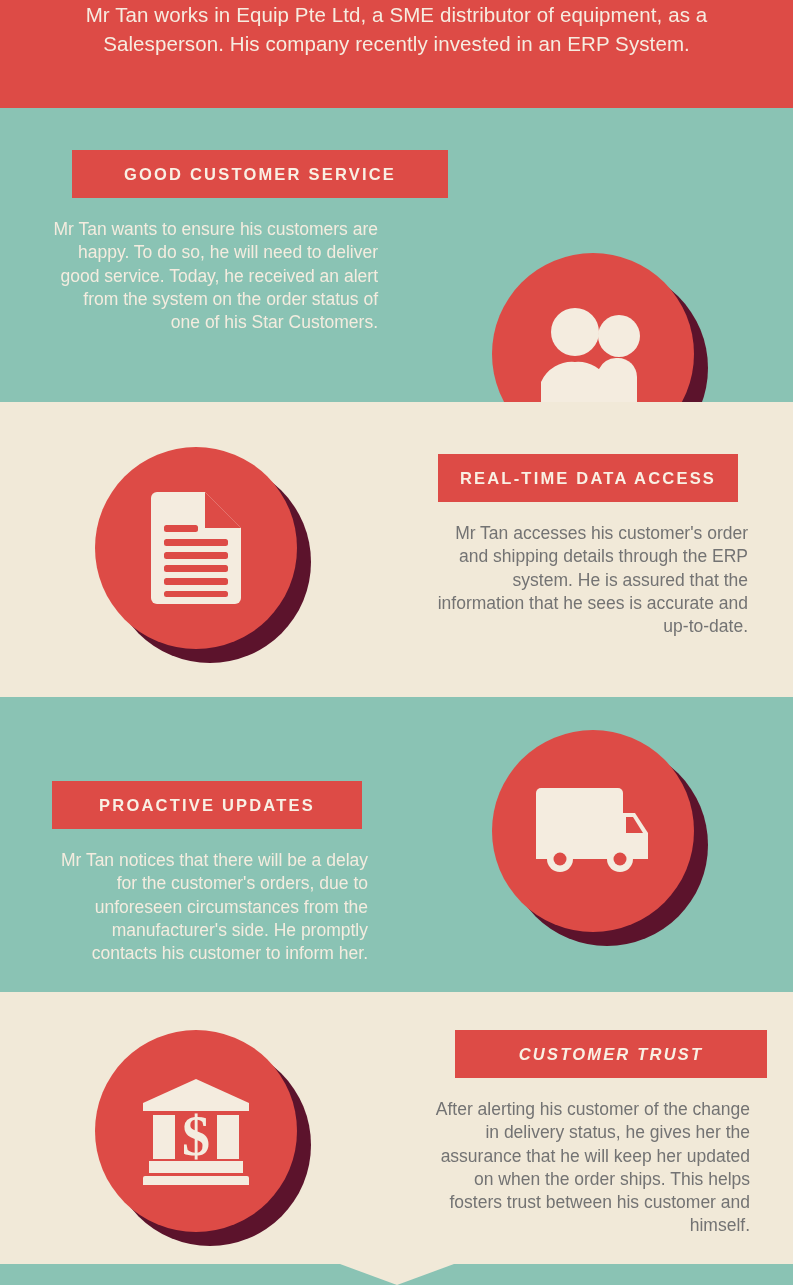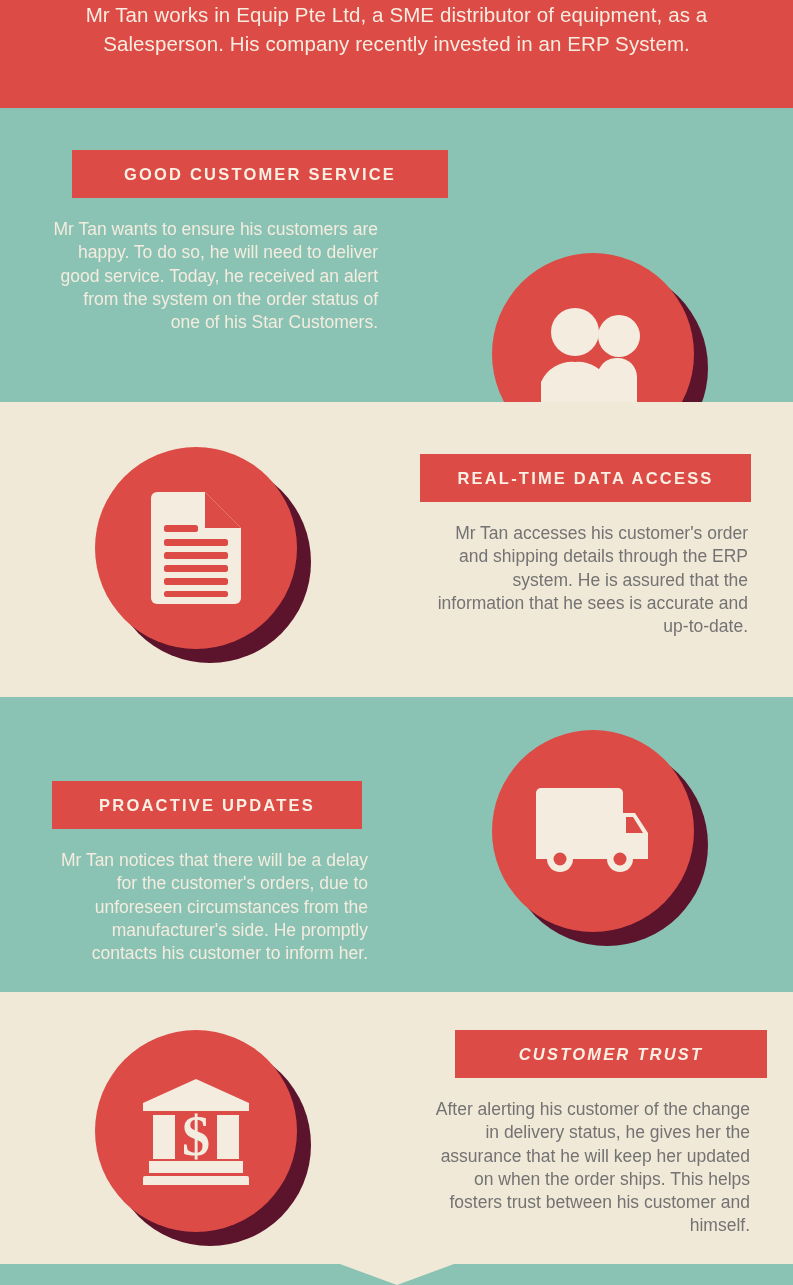--- a/index.html
+++ b/index.html
@@ -60,21 +60,21 @@
   .textcol.left  { left:50px; }
   .textcol.right { left:420px; }
 
   .title-bar {
     background:#dd4b46; color:#f9f0e4;
     font-size:16.5px; font-weight:bold; letter-spacing:2.2px;
     text-align:center; padding:15px 8px 14px;
     white-space:nowrap;
   }
   .title-bar.w-wide { width:376px; margin-left:22px; }
-  .title-bar.w-mid  { width:331px; }
+  .title-bar.w-mid  { width:300px; margin-left:18px; }
   .title-bar.w-n3   { width:310px; margin-left:12px;margin-top:36px; }
   .title-bar.w-n4   { width:312px; margin-left:33px;font-style:italic; }
 
   .body-text { font-size:17.5px; line-height:1.33; text-align:right; padding:20px 2px 0; }
   .body-text.on-teal  { color:#f4ecdf; }
   .body-text.on-cream { color:#737373; }
 
   
   .icon-wrap { position:absolute; width:216px; height:216px; }
   .icon-shadow {

